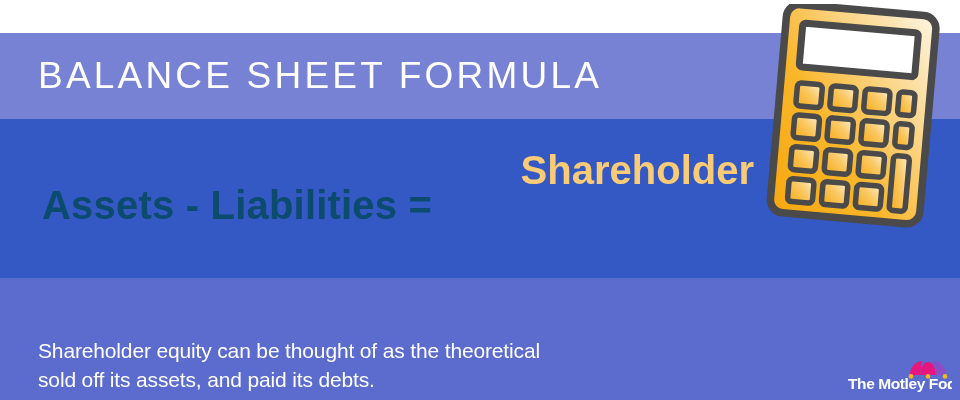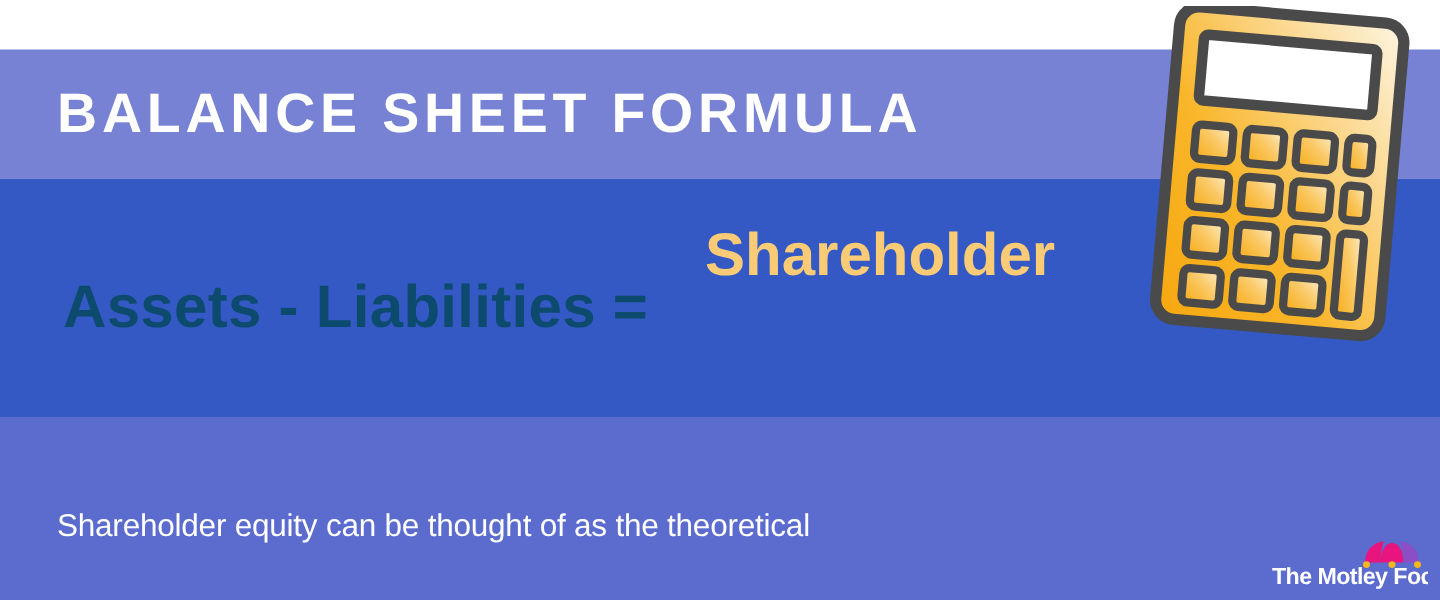--- a/index.html
+++ b/index.html
@@ -28,21 +28,21 @@
   #band-title  { top: 33px;  height: 86px;  background: #7782d4; }
   #band-formula{ top: 119px; height: 159px; background: #3459c4; }
   #band-body   { top: 278px; height: 122px; background: #5b6bce; }
 
   
   #title-text {
     position: absolute;
     left: 38px;
     top: 52px;
     font-size: 37px;
-    font-weight: bold;
+    font-weight: normal;
     color: #ffffff;
     letter-spacing: 3.2px;
     line-height: 48px;
     white-space: nowrap;
     z-index: 6;
   }
 
   
   #formula-left {
     position: absolute;
@@ -53,21 +53,21 @@
     color: #0c4a6e;
     letter-spacing: 0.2px;
     white-space: nowrap;
     z-index: 6;
   }
   #formula-right {
     position: absolute;
     left: 470px;
     top: 148px;
     width: 284px;
-    text-align: left;
+    text-align: right;
     font-size: 40px;
     font-weight: bold;
     color: #f9cb77;
     line-height: 45px;
     z-index: 6;
   }
   #formula-right .fline { display: block; }
 
   
   #body-text {
@@ -120,20 +120,21 @@
   <div id="title-text">BALANCE SHEET FORMULA</div>
 
   <div id="formula-left">Assets - Liabilities =</div>
 
   <div id="formula-right">
     <span class="fline">Shareholder</span>
   </div>
 
   <div id="body-text">
     <span class="bline">Shareholder equity can be thought of as the theoretical</span>
+    <span class="bline">sold off its assets, and paid its debts.</span>
   </div>
 
   <div id="calculator-illustration">
     <svg viewBox="0 0 190 224" xmlns="http://www.w3.org/2000/svg" aria-hidden="true">
       <defs>
         <linearGradient id="calcBody" x1="0" y1="1" x2="1" y2="0">
           <stop offset="0%" stop-color="#f6a70e"></stop>
           <stop offset="38%" stop-color="#f9b62a"></stop>
           <stop offset="68%" stop-color="#fbd587"></stop>
           <stop offset="100%" stop-color="#fdf6e4"></stop>

